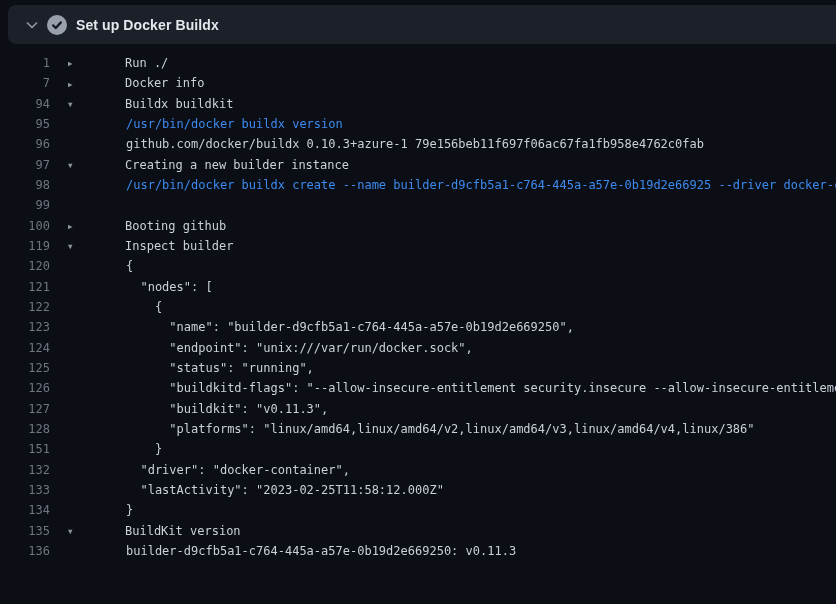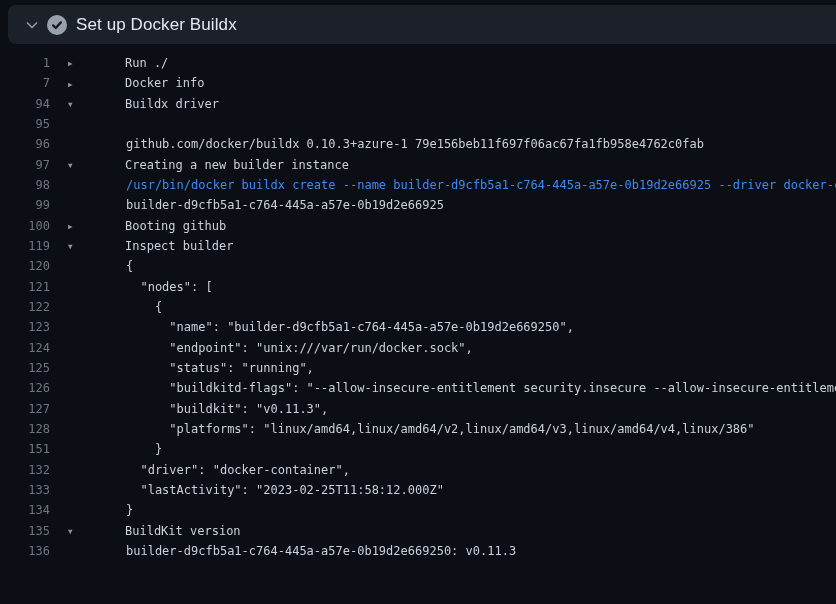--- a/index.html
+++ b/index.html
@@ -18,21 +18,21 @@
   body{background:var(--page-bg);font-family:"Liberation Sans","DejaVu Sans",sans-serif;}
   .app{position:relative;width:836px;height:604px;}
 
   .step-header{
     position:absolute;top:5px;left:8px;right:-10px;height:39px;
     background:var(--header-bg);border-radius:8px;
     display:flex;align-items:center;padding-left:16px;cursor:pointer;
   }
   .chev{width:16px;height:16px;margin-right:7px;display:flex;align-items:center;justify-content:center;}
   .status{width:20px;height:20px;margin-right:9px;display:flex;align-items:center;justify-content:center;}
-  .title{color:var(--title);font-size:17px;font-weight:400;letter-spacing:.1px;}
+  .title{color:var(--title);font-size:14px;font-weight:700;letter-spacing:.1px;}
 
   .log{
     position:absolute;top:53px;left:0;right:0;bottom:0;overflow:hidden;
     font-family:"DejaVu Sans Mono","Liberation Mono",monospace;font-size:12px;
   }
   .row{display:flex;align-items:center;height:20.33px;white-space:nowrap;overflow:hidden;}
   .num{
     flex:none;width:50px;text-align:right;color:var(--line-number);
     text-decoration:none;cursor:pointer;
   }
@@ -80,26 +80,30 @@
       <span class="content group">
         <span class="arrow">▶</span>
         <span class="txt">Docker info</span>
       </span>
     </div>
 
     <div class="row group-row">
       <a class="num">94</a>
       <span class="content group">
         <span class="arrow">▼</span>
-        <span class="txt">Buildx driver</span>
+        <span class="txt">Buildx buildkit</span>
       </span>
     </div>
 
     <div class="row command">
       <a class="num">95</a>
+      <span class="content indent">
+
+        <span class="txt">/usr/bin/docker buildx version</span>
+      </span>
     </div>
 
     <div class="row output">
       <a class="num">96</a>
       <span class="content indent">
 
         <span class="txt">github.com/docker/buildx 0.10.3+azure-1 79e156beb11f697f06ac67fa1fb958e4762c0fab</span>
       </span>
     </div>
 
@@ -114,24 +118,20 @@
     <div class="row command">
       <a class="num">98</a>
       <span class="content indent">
 
         <span class="txt">/usr/bin/docker buildx create --name builder-d9cfb5a1-c764-445a-a57e-0b19d2e66925 --driver docker-container</span>
       </span>
     </div>
 
     <div class="row output">
       <a class="num">99</a>
-      <span class="content indent">
-
-        <span class="txt">builder-d9cfb5a1-c764-445a-a57e-0b19d2e66925</span>
-      </span>
     </div>
 
     <div class="row group-row">
       <a class="num">100</a>
       <span class="content group">
         <span class="arrow">▶</span>
         <span class="txt">Booting github</span>
       </span>
     </div>
 

